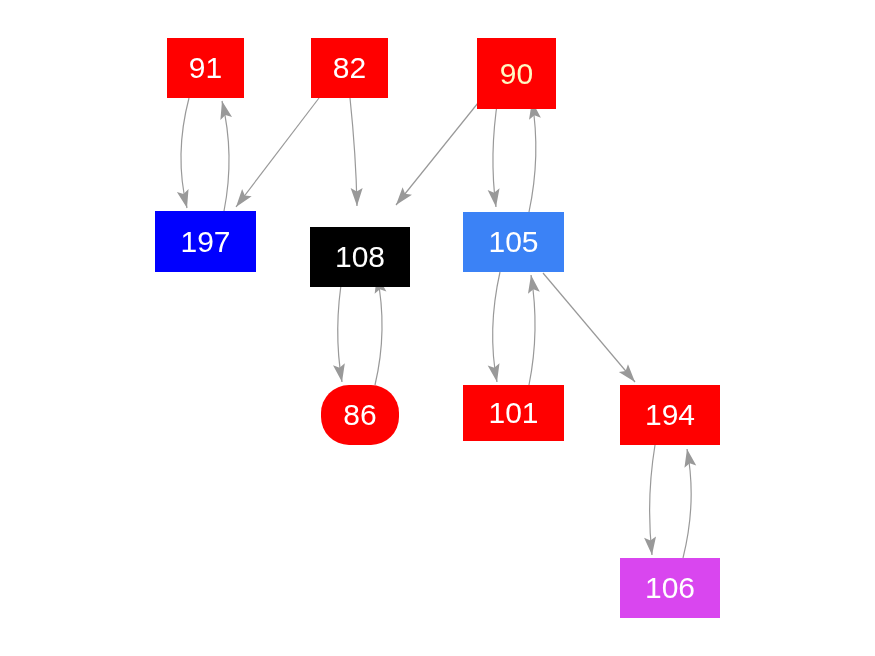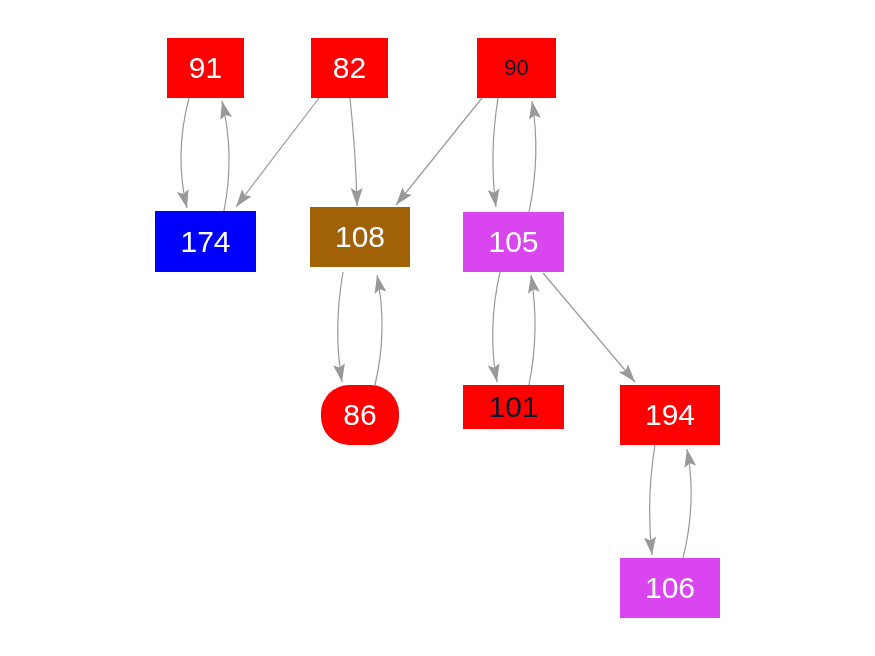--- a/index.html
+++ b/index.html
@@ -64,36 +64,36 @@
         <path d="M683,558 Q697,502 687,449" class="edge" marker-end="url(#arrowhead)" stroke="#999999"></path>
       </g>
   </svg>
   <div id="node-layer">
       <div class="node" style="left: 167px; top: 38px; width: 77px; height: 60px; background: rgb(255, 0, 0); color: rgb(255, 255, 255); font-size: 30px;">
         <span>91</span>
       </div>
       <div class="node" style="left: 311px; top: 38px; width: 77px; height: 60px; background: rgb(255, 0, 0); color: rgb(255, 255, 255); font-size: 30px;">
         <span>82</span>
       </div>
-      <div class="node" style="left: 477px; top: 38px; width: 79px; height: 60px; background: rgb(255, 0, 0); color: #0f172a; font-size: 22px;">
+      <div class="node" style="left: 477px; top: 38px; width: 79px; height: 71px; background: rgb(255, 0, 0); color: #fef9c3; font-size: 30px;">
         <span>90</span>
       </div>
       <div class="node" style="left: 155px; top: 211px; width: 101px; height: 61px; background: rgb(0, 0, 255); color: rgb(255, 255, 255); font-size: 30px;">
-        <span>174</span>
+        <span>197</span>
       </div>
-      <div class="node" style="left: 310px; top: 207px; width: 100px; height: 60px; background: #a16207; color: rgb(255, 255, 255); font-size: 30px;">
+      <div class="node" style="left: 310px; top: 227px; width: 100px; height: 60px; background: #000000; color: rgb(255, 255, 255); font-size: 30px;">
         <span>108</span>
       </div>
-      <div class="node" style="left: 463px; top: 212px; width: 101px; height: 60px; background: #d946ef; color: rgb(255, 255, 255); font-size: 30px;">
+      <div class="node" style="left: 463px; top: 212px; width: 101px; height: 60px; background: #3b82f6; color: rgb(255, 255, 255); font-size: 30px;">
         <span>105</span>
       </div>
       <div class="node" style="left: 321px; top: 385px; width: 78px; height: 60px; background: rgb(255, 0, 0); color: rgb(255, 255, 255); font-size: 30px; border-radius: 28px;">
         <span>86</span>
       </div>
-      <div class="node" style="left: 463px; top: 385px; width: 101px; height: 44px; background: rgb(255, 0, 0); color: #0f172a; font-size: 30px;">
+      <div class="node" style="left: 463px; top: 385px; width: 101px; height: 56px; background: rgb(255, 0, 0); color: #ffffff; font-size: 30px;">
         <span>101</span>
       </div>
       <div class="node" style="left: 620px; top: 385px; width: 100px; height: 60px; background: rgb(255, 0, 0); color: rgb(255, 255, 255); font-size: 30px;">
         <span>194</span>
       </div>
       <div class="node" style="left: 620px; top: 558px; width: 100px; height: 60px; background: #d946ef; color: rgb(255, 255, 255); font-size: 30px;">
         <span>106</span>
       </div>
     </div>
 </div>

